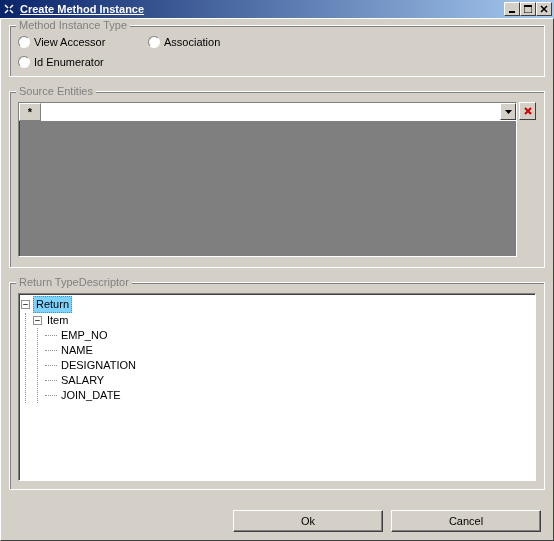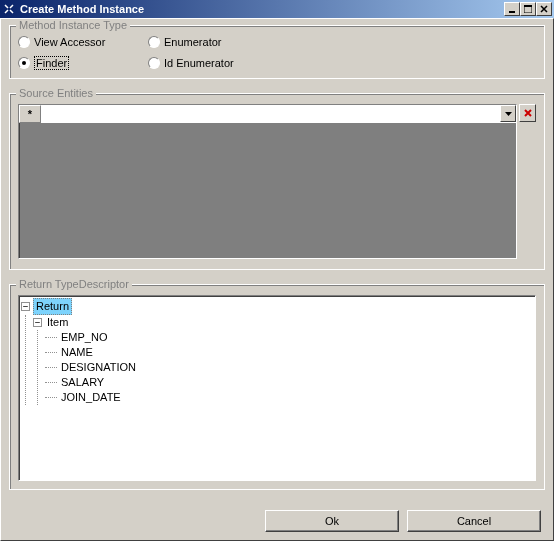--- a/index.html
+++ b/index.html
@@ -14,21 +14,21 @@
 .titlebar {
   background: linear-gradient(to right, #0a246a, #a6caf0);
   color: white;
   height: 18px;
   display: flex;
   align-items: center;
   padding: 0 2px;
   font-weight: bold;
 }
 .titlebar .icon { width: 14px; height: 14px; margin-right: 4px; display: flex; align-items: center; justify-content: center; }
-.titlebar .title { flex: 1; font-size: 11px; }
+.titlebar .title { flex: 1; font-size: 11px; text-decoration: underline; }
 .titlebar .winbtns { display: flex; gap: 0; }
 .winbtn {
   width: 16px; height: 14px;
   background: #d4d0c8;
   border: 1px solid;
   border-color: #fff #404040 #404040 #fff;
   font-family: Arial;
   font-size: 9px;
   font-weight: bold;
   cursor: pointer;
@@ -153,21 +153,21 @@
 .tree-label.selected { background: #7dd3fc; border: 1px dotted #808080; }
 .tree-children { margin-left: 4px; border-left: 1px dotted #919191; padding-left: 7px; }
 .tree-leaf-row { display: flex; align-items: center; }
 .button-row {
   display: flex;
   justify-content: flex-end;
   gap: 8px;
   padding: 6px 4px 2px 4px;
 }
 .dlgbtn {
-  width: 134px;
+  width: 150px;
   height: 22px;
   background: #d4d0c8;
   border: 1px solid;
   border-color: #fff #404040 #404040 #fff;
   box-shadow: inset -1px -1px 0 #808080;
   font-size: 11px;
   cursor: pointer;
 }
 </style>
 </head>
@@ -204,28 +204,24 @@
 
   <div class="fieldset">
     <div class="fieldset-legend">Method Instance Type</div>
     <div class="radio-row">
       <div class="radio-col">
         <span class="radio"></span>
         <span class="radio-label">View Accessor</span>
       </div>
       <div class="radio-col">
         <span class="radio"></span>
-        <span class="radio-label">Enumerator</span>
+        <span class="radio-label">Association</span>
       </div>
     </div>
     <div class="radio-row" style="margin-bottom:0">
-      <div class="radio-col">
-        <span class="radio checked"></span>
-        <span class="radio-label focus">Finder</span>
-      </div>
       <div class="radio-col">
         <span class="radio"></span>
         <span class="radio-label">Id Enumerator</span>
       </div>
     </div>
   </div>
 
   <div class="fieldset source">
     <div class="fieldset-legend">Source Entities</div>
     <div class="source-grid">

